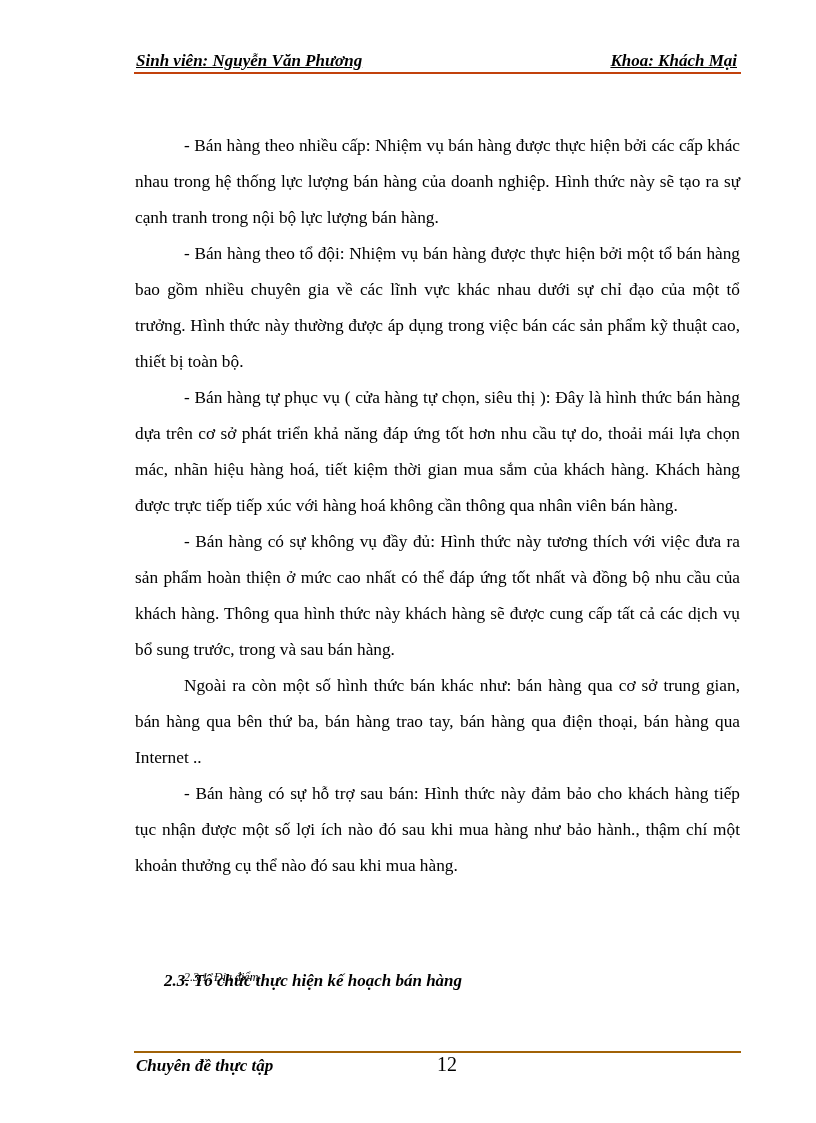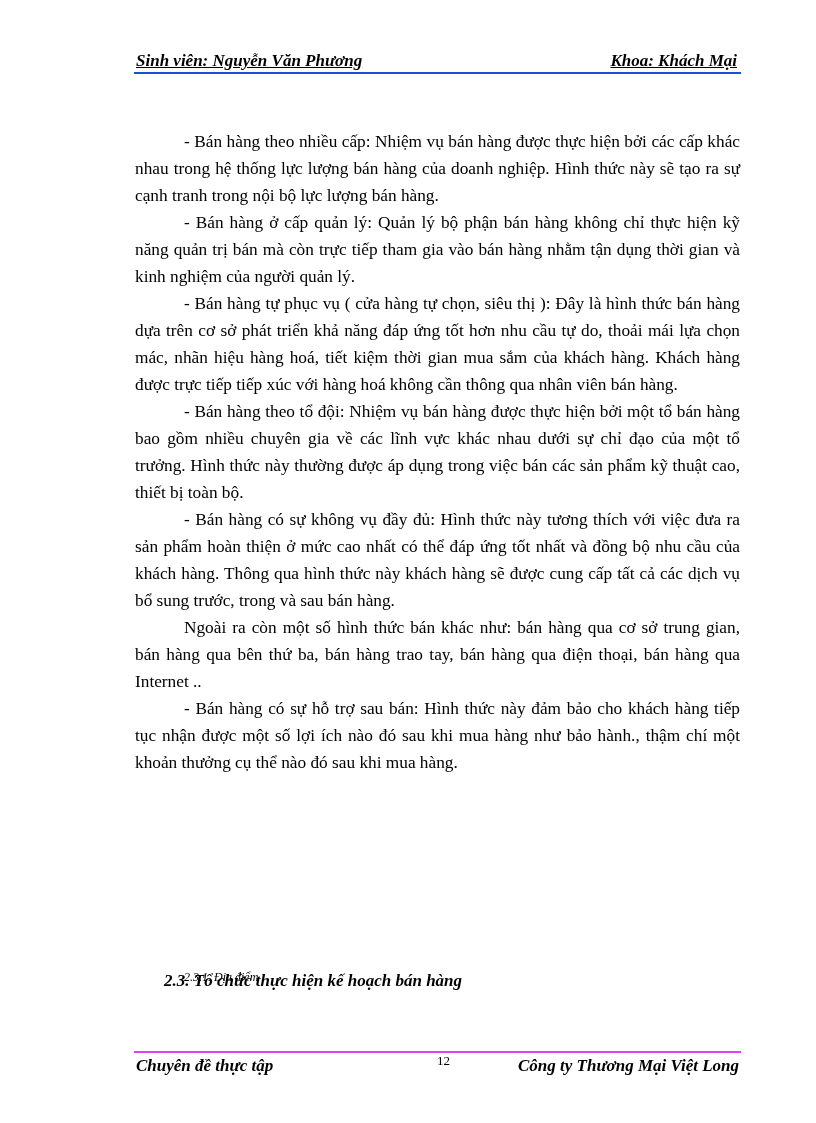--- a/index.html
+++ b/index.html
@@ -1,52 +1,50 @@
 <!DOCTYPE html>
 <html><head>
 <meta charset="utf-8">
 <style>
   html, body { margin: 0; padding: 0; background: #ffffff; }
   body { width: 816px; height: 1123px; position: relative; overflow: hidden;
          font-family: "Liberation Serif", serif; color: #000; }
   .page { position: absolute; left: 0; top: 0; width: 816px; height: 1123px; }
   .header { position: absolute; left: 134px; top: 48px; width: 607px; height: 24px;
-            border-bottom: 2px solid #1d4ed8; font-weight: bold; font-style: italic; font-size: 17px; }
+            border-bottom: 2px solid #c2410c; font-weight: bold; font-style: italic; font-size: 17px; }
   .header .left { position: absolute; left: 2px; bottom: 1px; text-decoration: underline; }
   .header .right { position: absolute; right: 4px; bottom: 1px; text-decoration: underline; }
-  .body { position: absolute; left: 135px; top: 128px; width: 605px; font-size: 17.3px; line-height: 27px; }
+  .body { position: absolute; left: 135px; top: 128px; width: 605px; font-size: 17.3px; line-height: 36px; }
   .para { margin: 0; text-align: justify; text-indent: 49px; }
   .h2 { position: absolute; left: 164px; top: 937px; font-weight: bold; font-style: italic; font-size: 17px; margin-top: 34px; }
   .h3 { position: absolute; left: 184px; top: 970px; font-style: italic; font-size: 12px; }
   .footer { position: absolute; left: 134px; top: 1051px; width: 607px; height: 28px;
-            border-top: 2px solid #d946ef; font-size: 17px; }
+            border-top: 2px solid #a16207; font-size: 17px; }
   .footer .left { position: absolute; left: 2px; top: 3px; font-weight: bold; font-style: italic; }
-  .footer .num { position: absolute; left: 303px; top: 0px; font-size: 13px; }
+  .footer .num { position: absolute; left: 303px; top: 0px; font-size: 20px; }
   .footer .right { position: absolute; right: 2px; top: 3px; font-weight: bold; font-style: italic; }
 </style>
 </head>
 <body>
 
 <div class="page">
   <div class="header">
     <span class="left">Sinh viên: Nguyễn Văn Phương</span>
     <span class="right">Khoa: Khách Mại</span>
   </div>
 
   <div class="body">
     <p class="para">- Bán hàng theo nhiều  cấp: Nhiệm vụ bán hàng được thực hiện bởi các cấp khác nhau trong hệ thống lực lượng bán hàng của doanh nghiệp. Hình thức này sẽ tạo ra sự cạnh tranh trong nội bộ lực lượng bán hàng.</p>
-    <p class="para">- Bán hàng ở cấp quản lý: Quản lý bộ phận bán hàng không chỉ thực hiện kỹ năng quản trị bán mà còn trực tiếp tham gia vào bán hàng nhằm tận dụng thời gian và kinh nghiệm của người quản lý.</p>
+    <p class="para">- Bán hàng theo tổ đội: Nhiệm vụ bán hàng được thực hiện bởi một tổ bán hàng bao gồm nhiều  chuyên gia về các lĩnh vực khác nhau dưới sự chỉ đạo của một tổ trưởng. Hình thức này thường được áp dụng trong việc bán các sản phẩm kỹ thuật cao, thiết bị toàn bộ.</p>
     <p class="para">- Bán hàng tự phục vụ ( cửa hàng tự chọn, siêu thị ): Đây là hình thức bán hàng dựa trên cơ sở phát triển khả năng đáp ứng tốt hơn nhu cầu tự do, thoải mái lựa chọn mác, nhãn hiệu hàng hoá, tiết kiệm thời gian mua sắm của khách hàng. Khách hàng được trực tiếp tiếp xúc với hàng hoá không cần thông qua nhân viên bán hàng.</p>
-    <p class="para">- Bán hàng theo tổ đội: Nhiệm vụ bán hàng được thực hiện bởi một tổ bán hàng bao gồm nhiều  chuyên gia về các lĩnh vực khác nhau dưới sự chỉ đạo của một tổ trưởng. Hình thức này thường được áp dụng trong việc bán các sản phẩm kỹ thuật cao, thiết bị toàn bộ.</p>
     <p class="para">- Bán hàng có sự không vụ đầy đủ: Hình thức này tương thích với việc đưa ra sản phẩm hoàn thiện ở mức cao nhất có thể đáp ứng tốt nhất và đồng bộ nhu cầu của khách hàng. Thông qua hình thức này khách hàng sẽ được cung cấp tất cả các dịch vụ bổ sung trước, trong và sau bán hàng.</p>
     <p class="para">Ngoài ra còn một số hình thức bán khác như: bán hàng qua cơ sở trung gian, bán hàng qua bên thứ ba, bán hàng trao tay, bán hàng qua điện thoại, bán hàng qua Internet ..</p>
     <p class="para">- Bán hàng có sự hỗ trợ sau bán: Hình thức này đảm bảo cho khách hàng tiếp tục nhận được một số lợi ích nào đó sau khi mua hàng như bảo hành., thậm chí một khoản thưởng cụ thể nào đó sau khi mua hàng.</p>
   </div>
 
   <div class="h2">2.3. Tổ chức thực hiện kế hoạch bán hàng</div>
   <div class="h3">2.3.1. Địa điểm</div>
 
   <div class="footer">
     <span class="left">Chuyên đề thực tập</span>
     <span class="num">12</span>
-    <span class="right">Công ty Thương Mại Việt Long</span>
   </div>
 </div>
 
 </body></html>

